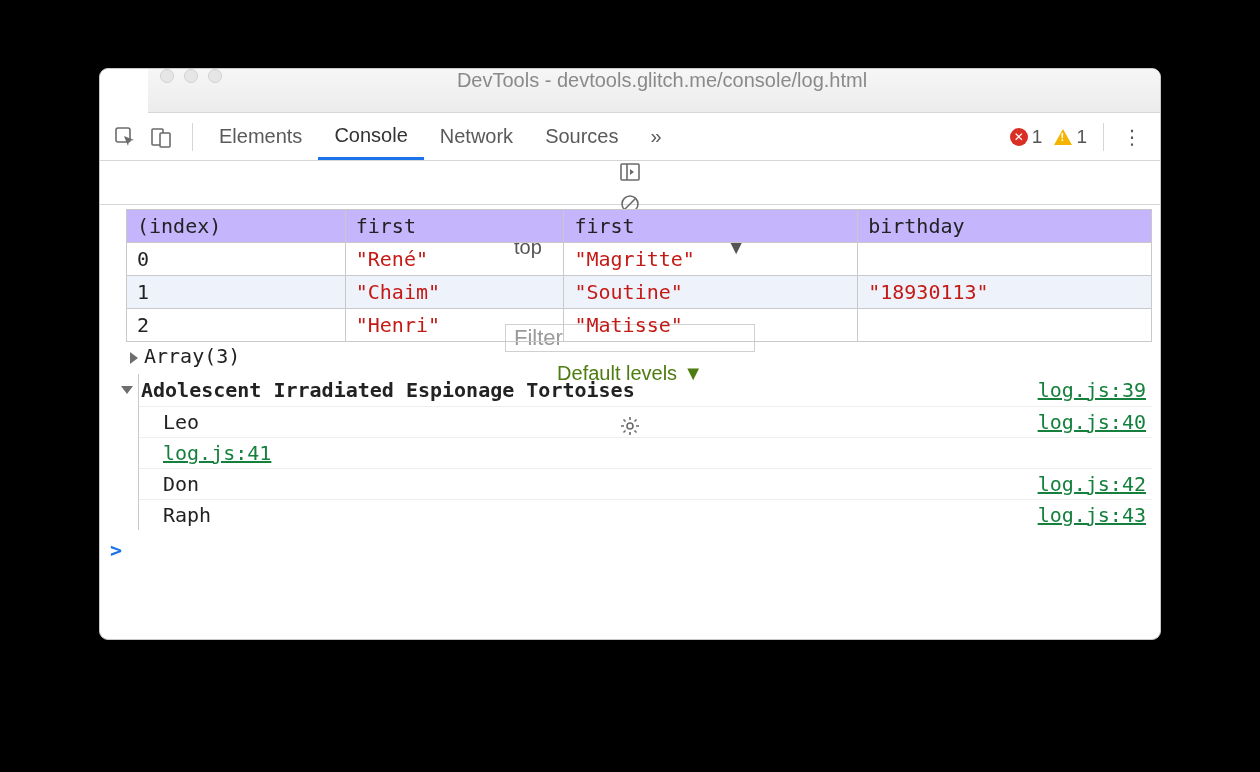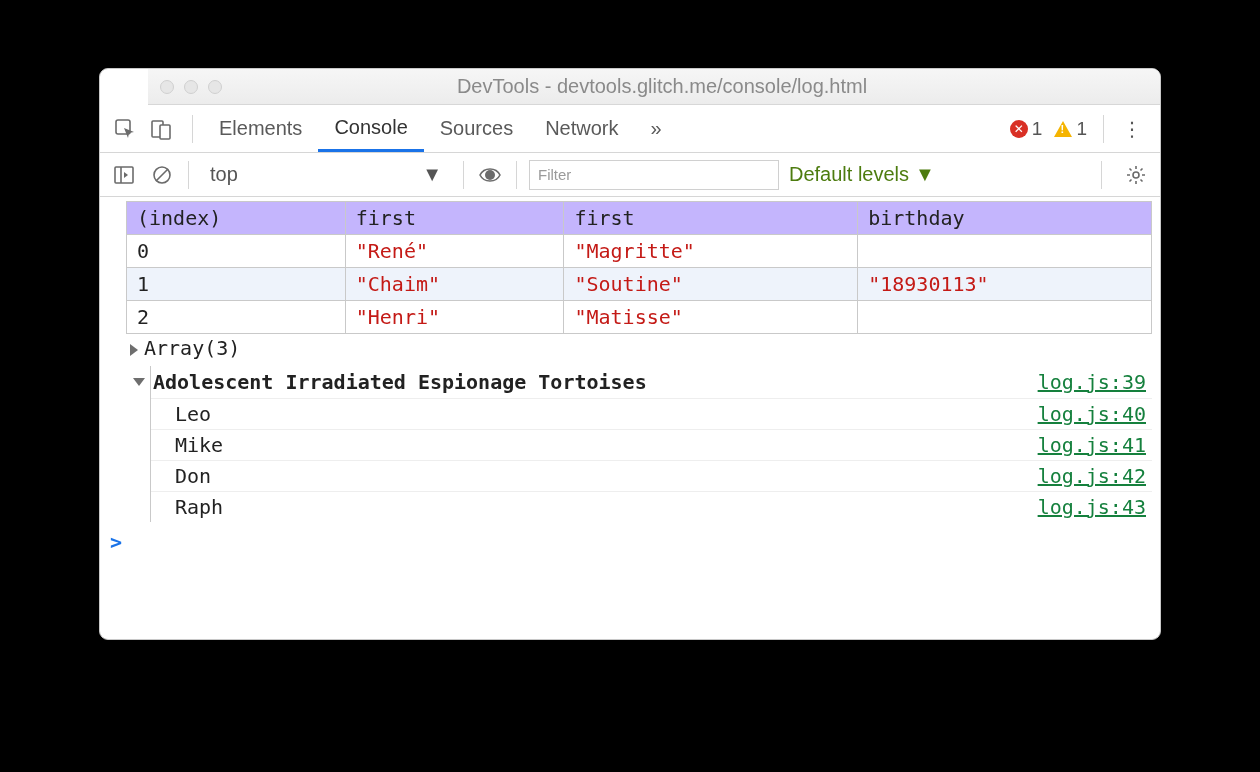--- a/index.html
+++ b/index.html
@@ -18,25 +18,24 @@
     height: 572px;
     background: #fff;
     border-radius: 9px;
     border: 1px solid #c8c8c8;
     box-shadow: 0 30px 60px rgba(0,0,0,0.45);
     overflow: hidden;
     display: flex;
     flex-direction: column;
   }
   .titlebar {
-    height: 36px;
+    height: 44px;
     background: linear-gradient(#f6f6f6,#ececec);
     border-bottom: 1px solid #d7d7d7;
     display: flex;
-    align-items: center;
     padding: 0 12px;
     color: #8a8a8a;
     font-size: 20px;
     margin-left: 48px;
   }
   .traffic { display: flex; gap: 10px; margin-right: 14px; }
   .dot { width: 14px; height: 14px; border-radius: 50%; background: #e6e6e6; border:1px solid #d0d0d0; }
   .title { flex:1; text-align:center; padding-right:60px; }
 
   .tabbar {
@@ -61,31 +60,31 @@
     width:0;height:0;border-left:9px solid transparent;border-right:9px solid transparent;border-bottom:16px solid #f5b400; position:relative; margin-right:4px;
   }
   .warn .tri::after{content:"!"; position:absolute; left:-3px; top:2px; font-size:11px; color:#fff; font-weight:bold;}
   .kebab { font-size:20px; color:#555; padding:0 8px; }
 
   .toolbar {
     height:44px;
     border-bottom:1px solid #d6d6d6;
     display:flex; align-items:center;
     padding:0 10px; gap:10px;
-    font-size:20px; color:#555;
+    font-size:20px; color:#555;flex-direction:column;
   }
   .toolbar .iconbtn { width:28px; height:28px; display:flex; align-items:center; justify-content:center; }
   .context-select {
     display:flex; align-items:center; justify-content:space-between;
     width:250px; height:30px; padding:0 8px;
     border:1px solid #fff;
   }
   .filter-input {
     width:250px; height:30px; border:1px solid #d0d0d0;
-    font-size:15px; padding:0 8px; color:#a16207; background:#fff;
+    font-size:22px; padding:0 8px; color:#a16207; background:#fff;
   }
   .filter-input::placeholder{color:#9a9a9a;}
   .levels { display:flex; align-items:center; gap:6px; color:#4d7c0f; }
 
   .content {
     flex:1; overflow:auto; font-family: Menlo, Consolas, monospace;
     font-size:20px; color:#222;
     padding-left:26px; padding-right:8px;
   }
   table.console-table {
@@ -99,21 +98,21 @@
   .str { color:#c41a16; }
   .summary { padding:2px 0 6px 4px; }
   .summary .tri-right {
     display:inline-block; width:0;height:0;
     border-top:6px solid transparent;border-bottom:6px solid transparent;border-left:8px solid #6e6e6e;
     margin-right:6px; vertical-align:middle;
   }
 
   .group {
     border-left:1px solid #c9c9c9;
-    margin-left:24px;
+    margin-left:12px;
   }
   .group-head {
     display:flex; align-items:center; padding:4px 0;
     margin-left:-18px;
   }
   .group-head .tri-down {
     display:inline-block; width:0;height:0;
     border-left:6px solid transparent;border-right:6px solid transparent;border-top:8px solid #6e6e6e;
     margin-right:8px;
   }
@@ -151,22 +150,22 @@
     </div>
     <div class="iconbtn">
       <svg width="22" height="22" viewBox="0 0 22 22">
           <rect x="2" y="3" width="11" height="16" rx="1"></rect>
           <rect x="10" y="7" width="10" height="14" rx="1" fill="#fff"></rect>
         </svg>
     </div>
     <div class="vsep"></div>
     <div class="tab">Elements</div>
     <div class="tab active">Console</div>
+    <div class="tab">Network</div>
     <div class="tab">Sources</div>
-    <div class="tab">Network</div>
     <div class="tab">»</div>
     <div class="spacer"></div>
     <div class="badge err">
       <span class="circ">✕</span>
         <span>1</span>
     </div>
     <div class="badge warn">
       <span class="tri"></span>
         <span>1</span>
     </div>
@@ -255,21 +254,20 @@
       <div class="group-head">
         <span class="tri-down"></span>
         <span class="label">Adolescent Irradiated Espionage Tortoises</span>
         <span class="srclink">log.js:39</span>
       </div>
       <div class="group-row">
         <span class="txt">Leo</span>
         <span class="srclink">log.js:40</span>
       </div>
       <div class="group-row">
-        <span class="txt">Mike</span>
         <span class="srclink">log.js:41</span>
       </div>
       <div class="group-row">
         <span class="txt">Don</span>
         <span class="srclink">log.js:42</span>
       </div>
       <div class="group-row">
         <span class="txt">Raph</span>
         <span class="srclink">log.js:43</span>
       </div>

